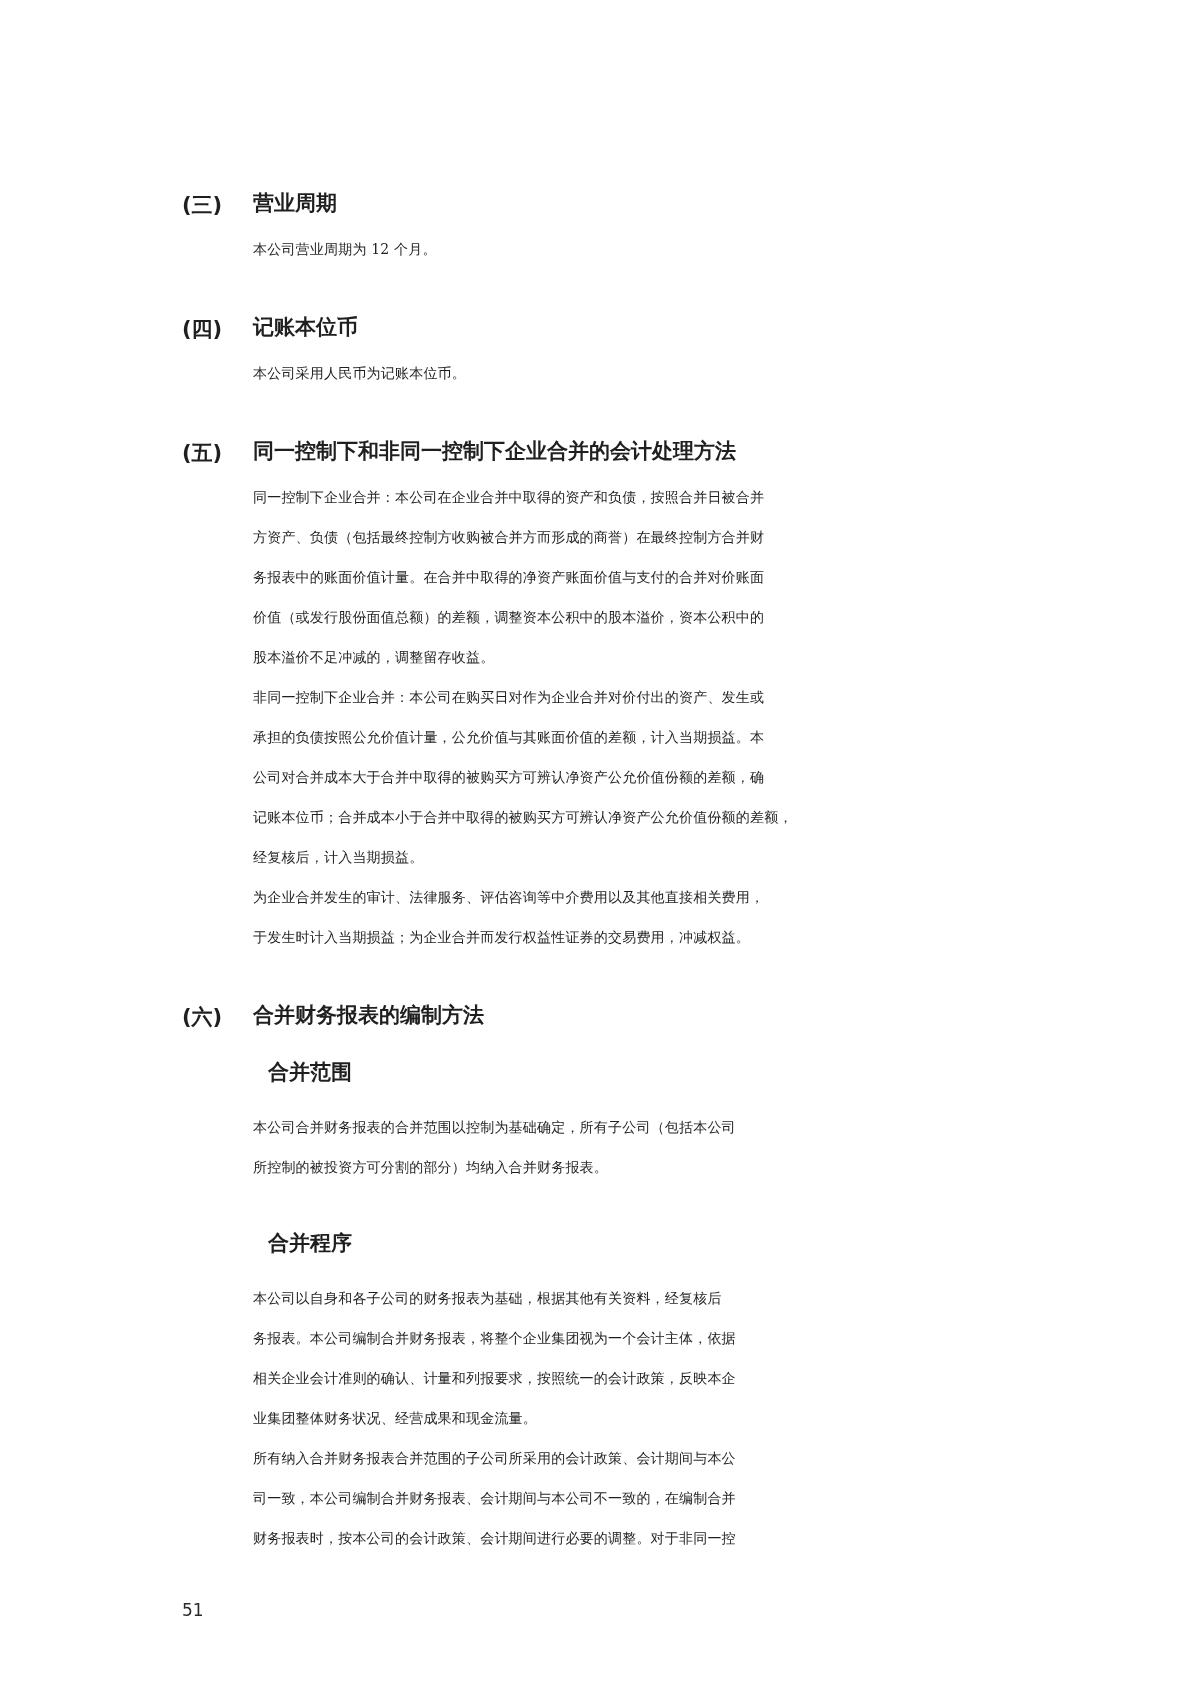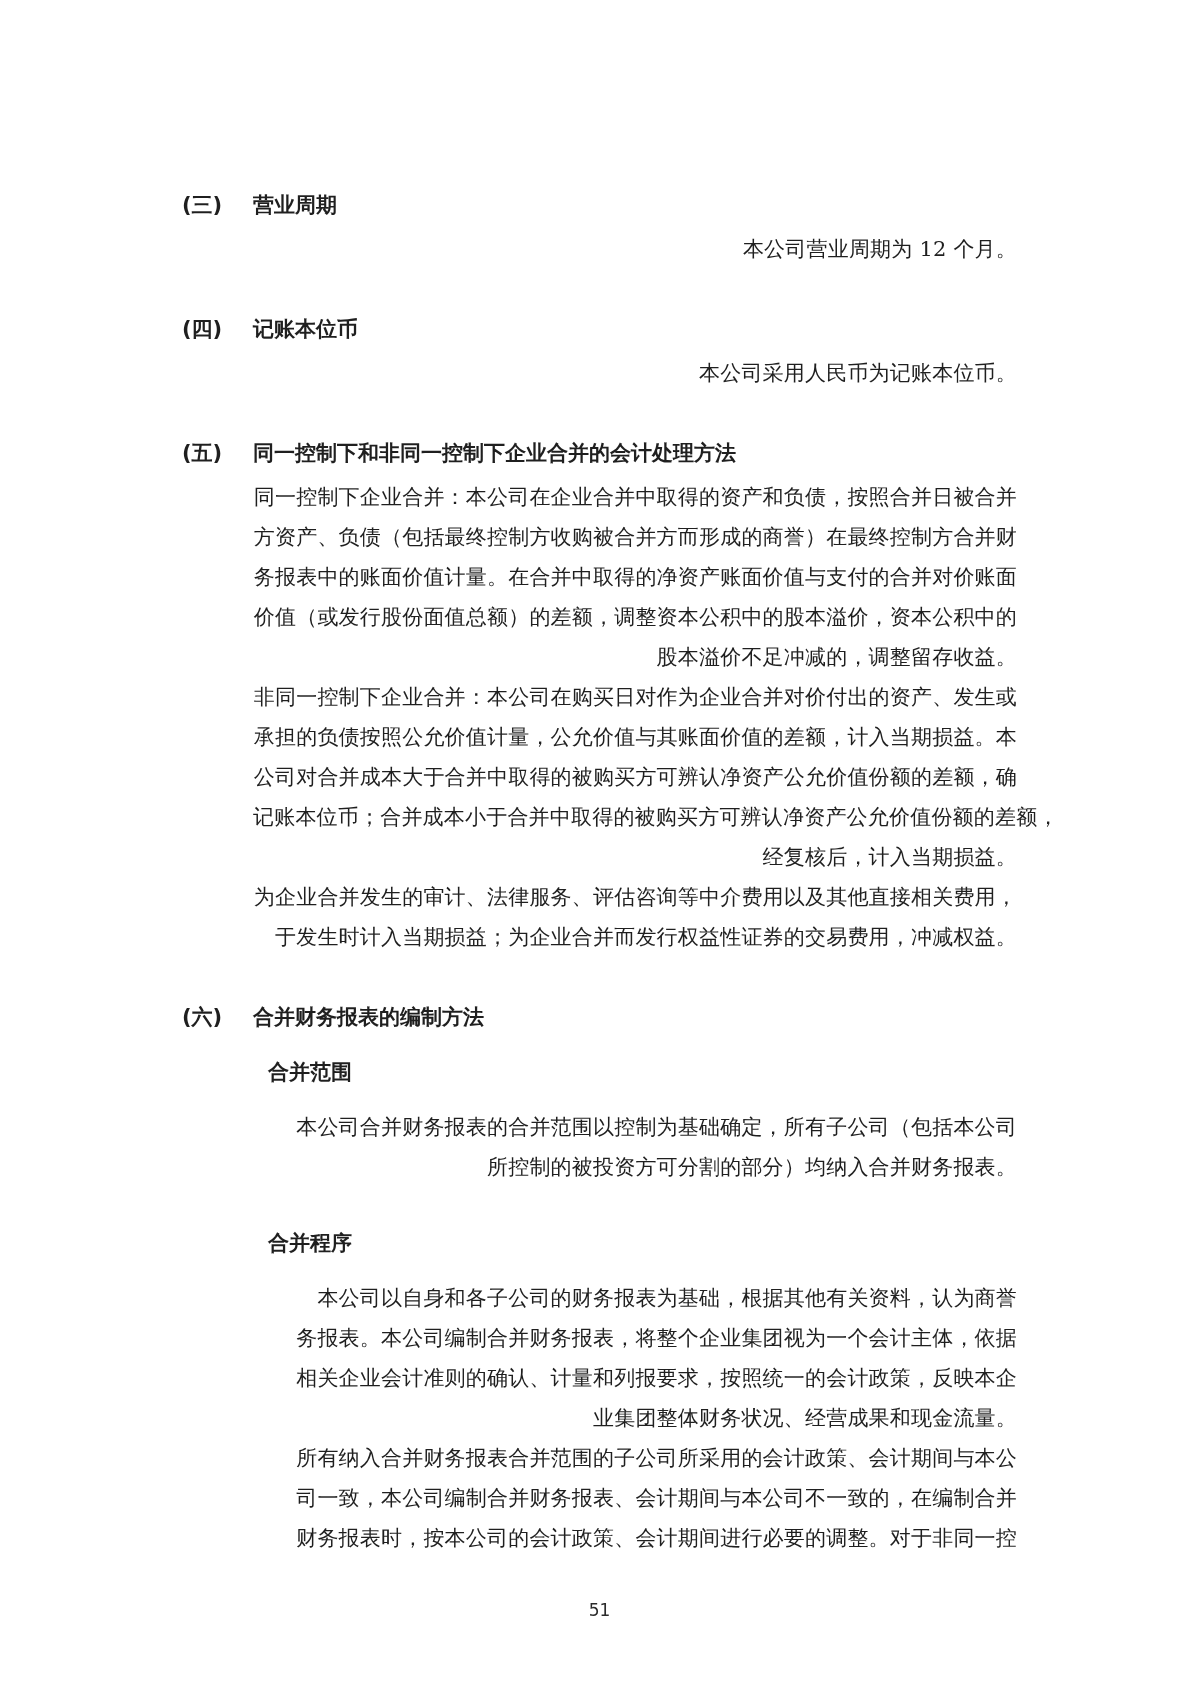--- a/index.html
+++ b/index.html
@@ -25,48 +25,46 @@
     width: 71px;
     font-family: "DejaVu Sans", sans-serif;
     font-weight: 700;
     font-size: 21px;
     line-height: 40px;
     white-space: nowrap;
   }
   .sec-body { flex: none; width: 764px; }
   .sec-title {
     margin: 0 0 4px 0;
-    font-family: Liberation Serif, serif;
+    font-family: Liberation Mono, monospace;
     font-weight: 700;
     font-size: 21px;
     line-height: 40px;
     white-space: nowrap;
   }
   .sub-title {
     margin: 15px;
     font-family: "DejaVu Sans", sans-serif;
     font-weight: 700;
     font-size: 21px;
     line-height: 40px;
     white-space: nowrap;
   }
   .sub-title.spaced { margin-top: 36px; }
   .para { margin: 0; }
   .para.indented { }
   .line {
-    font-size: 21px;
+    font-size: 14px;
     line-height: 40px;
     letter-spacing: 0.2px;
     white-space: nowrap;
-    text-align: right;
   }
   .footer {
     margin-left: 182px;
     width: 835px;
-    text-align: center;
     margin-top: 20px;
   }
   .page-number {
     font-family: "DejaVu Sans", sans-serif;
     font-size: 17px;
     line-height: 24px;
     color: #2a2a2a;
   }
 </style>
 </head>
@@ -125,21 +123,21 @@
       <h3 class="sec-title">合并财务报表的编制方法</h3>
 
       <h4 class="sub-title">合并范围</h4>
       <div class="para indented">
         <div class="line">本公司合并财务报表的合并范围以控制为基础确定，所有子公司（包括本公司</div>
         <div class="line">所控制的被投资方可分割的部分）均纳入合并财务报表。</div>
       </div>
 
       <h4 class="sub-title spaced">合并程序</h4>
       <div class="para indented">
-        <div class="line">本公司以自身和各子公司的财务报表为基础，根据其他有关资料，认为商誉</div>
+        <div class="line">本公司以自身和各子公司的财务报表为基础，根据其他有关资料，经复核后</div>
         <div class="line">务报表。本公司编制合并财务报表，将整个企业集团视为一个会计主体，依据</div>
         <div class="line">相关企业会计准则的确认、计量和列报要求，按照统一的会计政策，反映本企</div>
         <div class="line">业集团整体财务状况、经营成果和现金流量。</div>
       </div>
       <div class="para indented">
         <div class="line">所有纳入合并财务报表合并范围的子公司所采用的会计政策、会计期间与本公</div>
         <div class="line">司一致，本公司编制合并财务报表、会计期间与本公司不一致的，在编制合并</div>
         <div class="line">财务报表时，按本公司的会计政策、会计期间进行必要的调整。对于非同一控</div>
       </div>
     </div>

